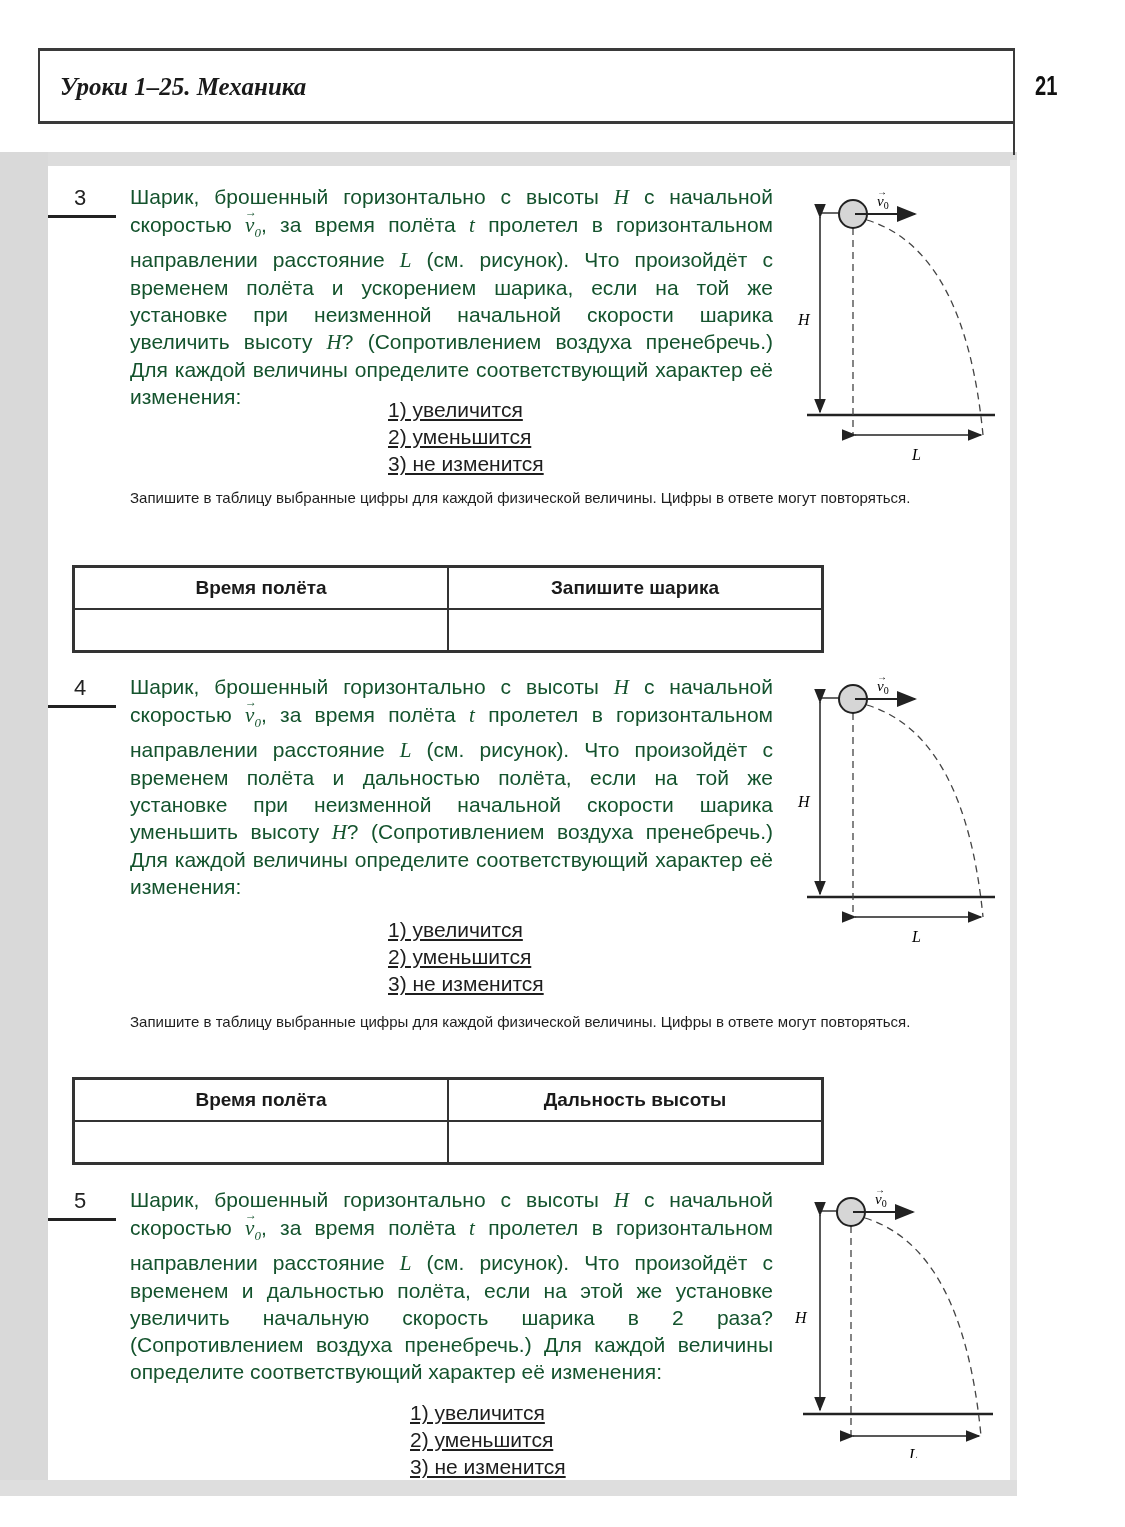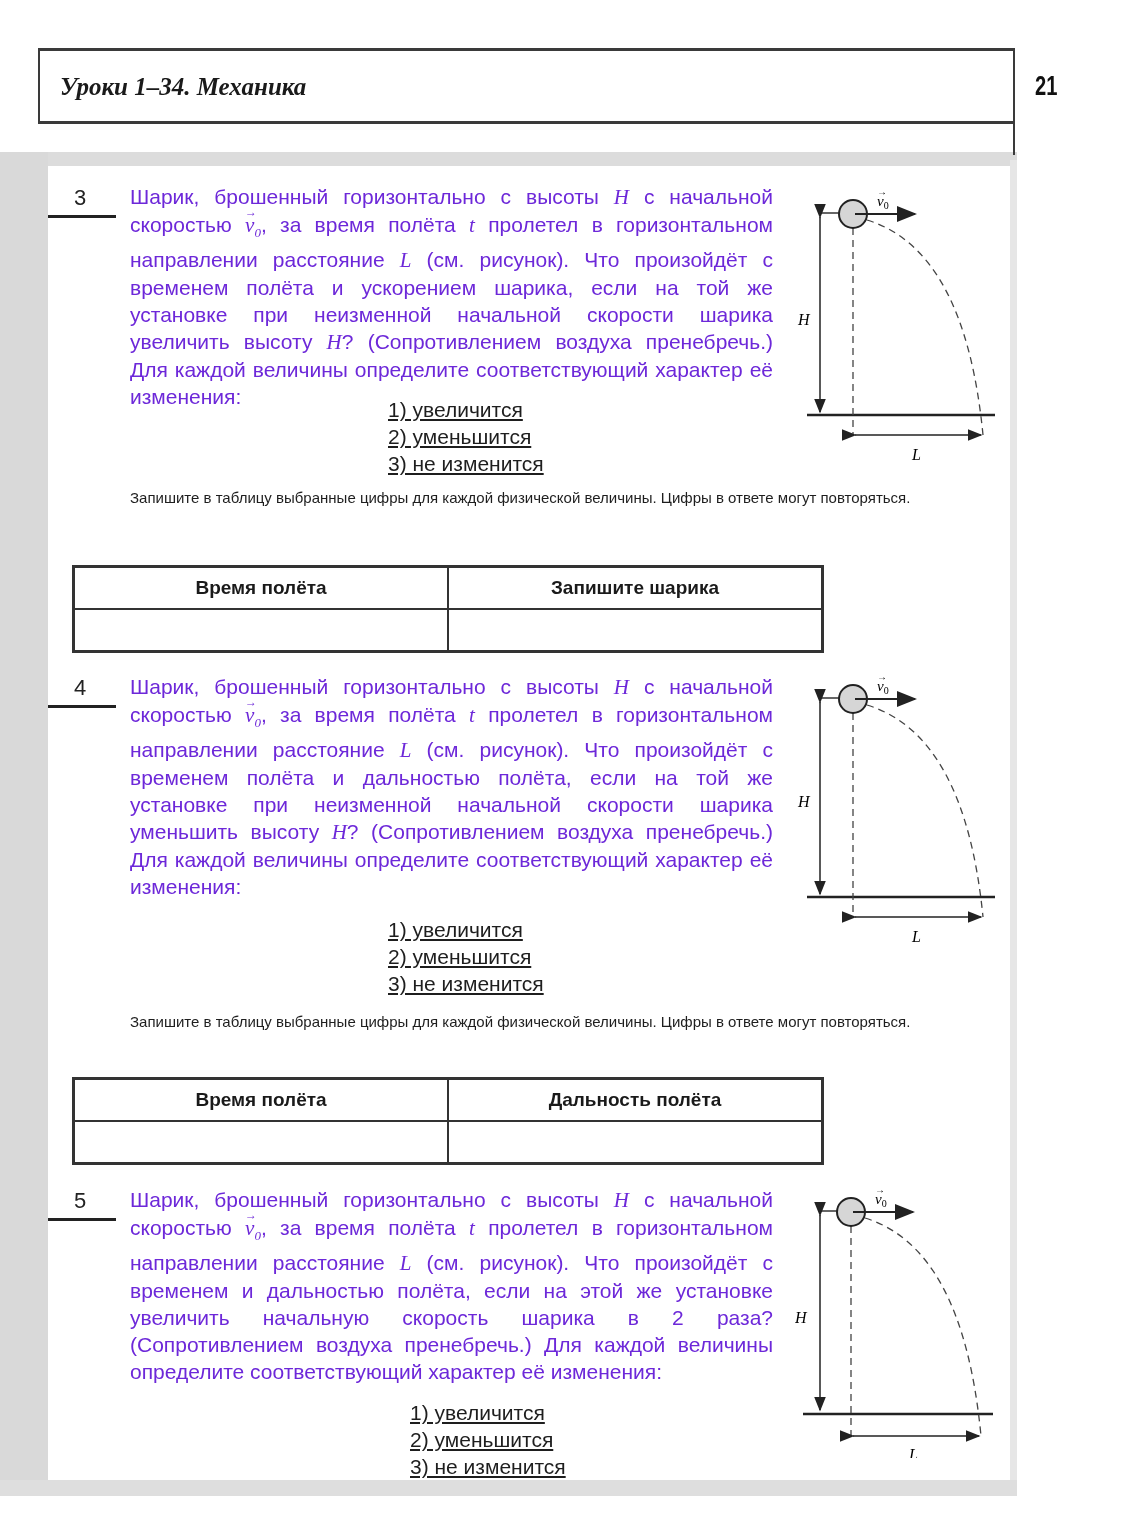--- a/index.html
+++ b/index.html
@@ -14,21 +14,21 @@
                  font-weight:bold; font-size:28px; transform:scaleX(0.72); transform-origin:left top; color:#111; }
   .gray-band-top { position:absolute; left:0; top:152px; width:1017px; height:14px; background:#dcdcdc; }
   .gray-left { position:absolute; left:0; top:152px; width:48px; height:1343px; background:#d9d9d9; }
   .gray-band-bottom { position:absolute; left:0; top:1480px; width:1017px; height:16px; background:#dedede; }
   .gray-right { position:absolute; left:1010px; top:160px; width:7px; height:1335px; background:#e6e6e6; }
 
   .task { position:absolute; left:0; width:1017px; }
   .task-num { position:absolute; left:74px; top:0; font-size:22px; color:#222; }
   .task-rule { position:absolute; left:48px; top:30px; width:68px; height:3px; background:#222; }
   .task-text { position:absolute; left:130px; top:-2px; width:643px; font-size:21px; line-height:27px;
-               text-align:justify; color:#6d28d9; }
+               text-align:justify; color:#14532d; }
   .var { font-family:"Liberation Serif", serif; font-style:italic; }
   .vec { font-family:"Liberation Serif", serif; font-style:italic; position:relative; }
   .vec::before { content:"→"; position:absolute; left:0px; top:-14px; font-size:12px; font-style:normal; }
   .vec sub { font-size:13px; }
   .options { position:absolute; font-size:21px; line-height:27px; color:#1e1e1e;text-decoration:underline; }
   .instr { position:absolute; left:130px; width:866px; font-size:15px; line-height:27px; text-align:justify; color:#1e1e1e; }
   .answer-table { position:absolute; left:72px; width:752px; border-collapse:collapse; }
   .answer-table th, .answer-table td { border:2px solid #333; width:50%; }
   .answer-table th { height:38px; font-size:19px; font-weight:bold; color:#1a1a1a; }
   .answer-table td { height:38px; }
@@ -38,21 +38,21 @@
 </style>
 </head>
 <body>
 
 <div class="gray-band-top"></div>
 <div class="gray-left"></div>
 <div class="gray-right"></div>
 <div class="gray-band-bottom"></div>
 
 <div class="header-box">
-  <span class="header-title">Уроки 1–34. Механика</span>
+  <span class="header-title">Уроки 1–25. Механика</span>
 </div>
 <div class="header-vline"></div>
 <div class="page-number">21</div>
 
 <div class="task" style="top:185px;">
   <div class="task-num">3</div>
   <div class="task-rule"></div>
   <div class="task-text">
     <span>Шарик, брошенный горизонтально с высоты </span><span class="var">H</span><span> с начальной скоростью </span><span class="vec"><span>v</span><sub>0</sub></span><span>, за время полёта </span><span class="var">t</span><span> пролетел в горизонтальном направлении расстояние </span><span class="var">L</span><span> (см. рисунок). Что произойдёт с временем полёта и ускорением шарика, если на той же установке при неизменной начальной скорости шарика увеличить высоту </span><span class="var">H</span><span>? (Сопротивлением воздуха пренебречь.) Для каждой величины определите соответствующий характер её изменения:</span>
   </div>
@@ -104,21 +104,21 @@
   <div class="options" style="left:388px; top:241px;">
     <div>1) увеличится</div>
     <div>2) уменьшится</div>
     <div>3) не изменится</div>
   </div>
   <div class="instr" style="top:333px;">Запишите в таблицу выбранные цифры для каждой физической величины. Цифры в ответе могут повторяться.</div>
   <table class="answer-table" style="top:402px;">
     <tbody>
         <tr>
       <th>Время полёта</th>
-      <th>Дальность полёта</th>
+      <th>Дальность высоты</th>
     </tr>
     <tr>
       <td></td>
       <td></td>
     </tr>
   </tbody>
     </table>
   <svg class="diagram" style="top:0px;" viewBox="0 0 210 270">
     <defs>
       <marker id="ah4" markerWidth="10" markerHeight="8" refX="9" refY="4" orient="auto">

